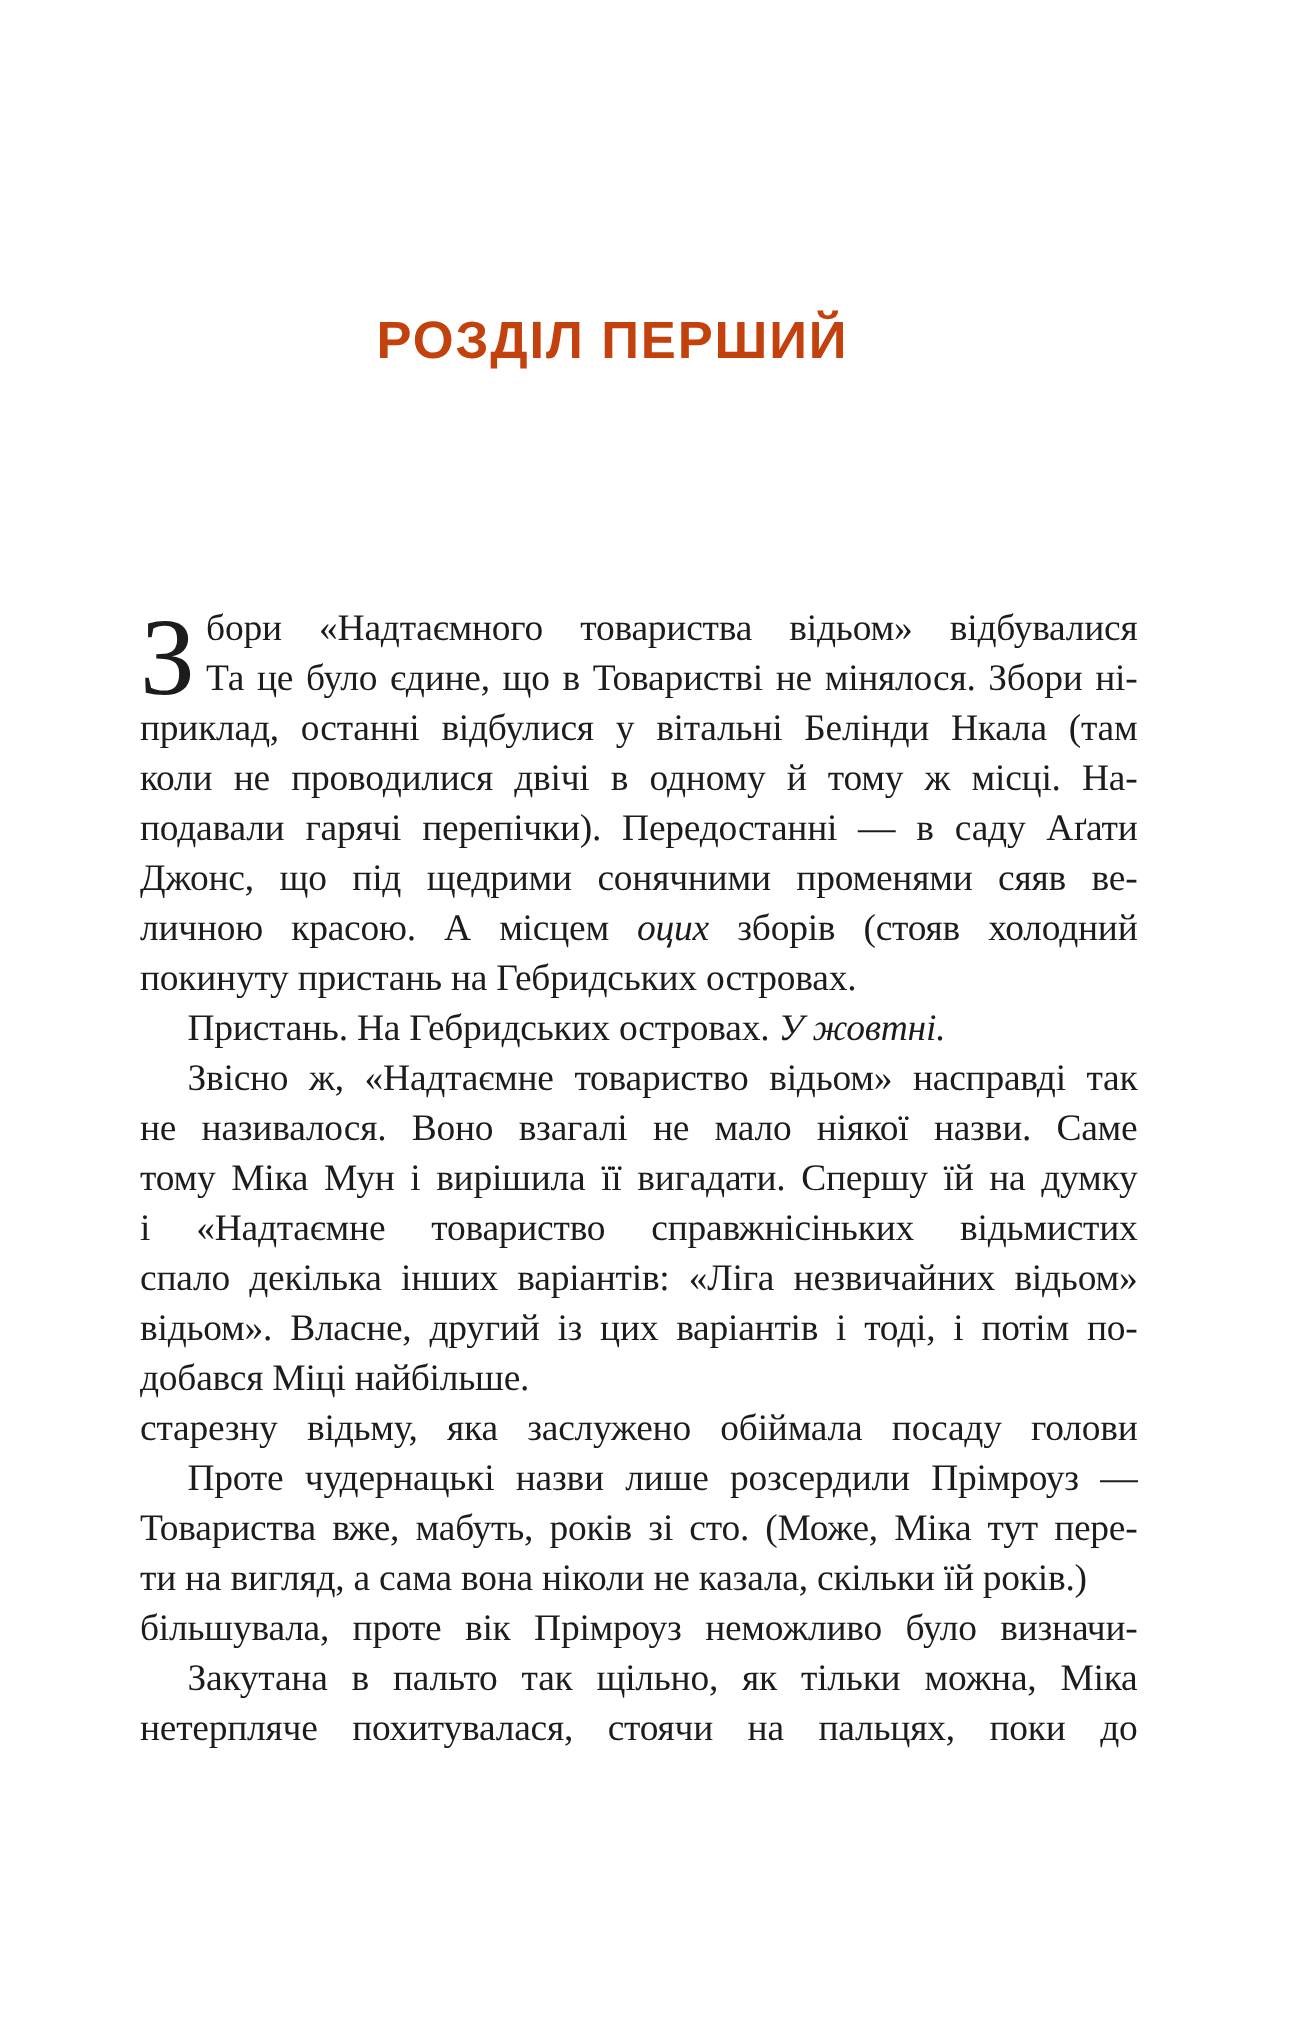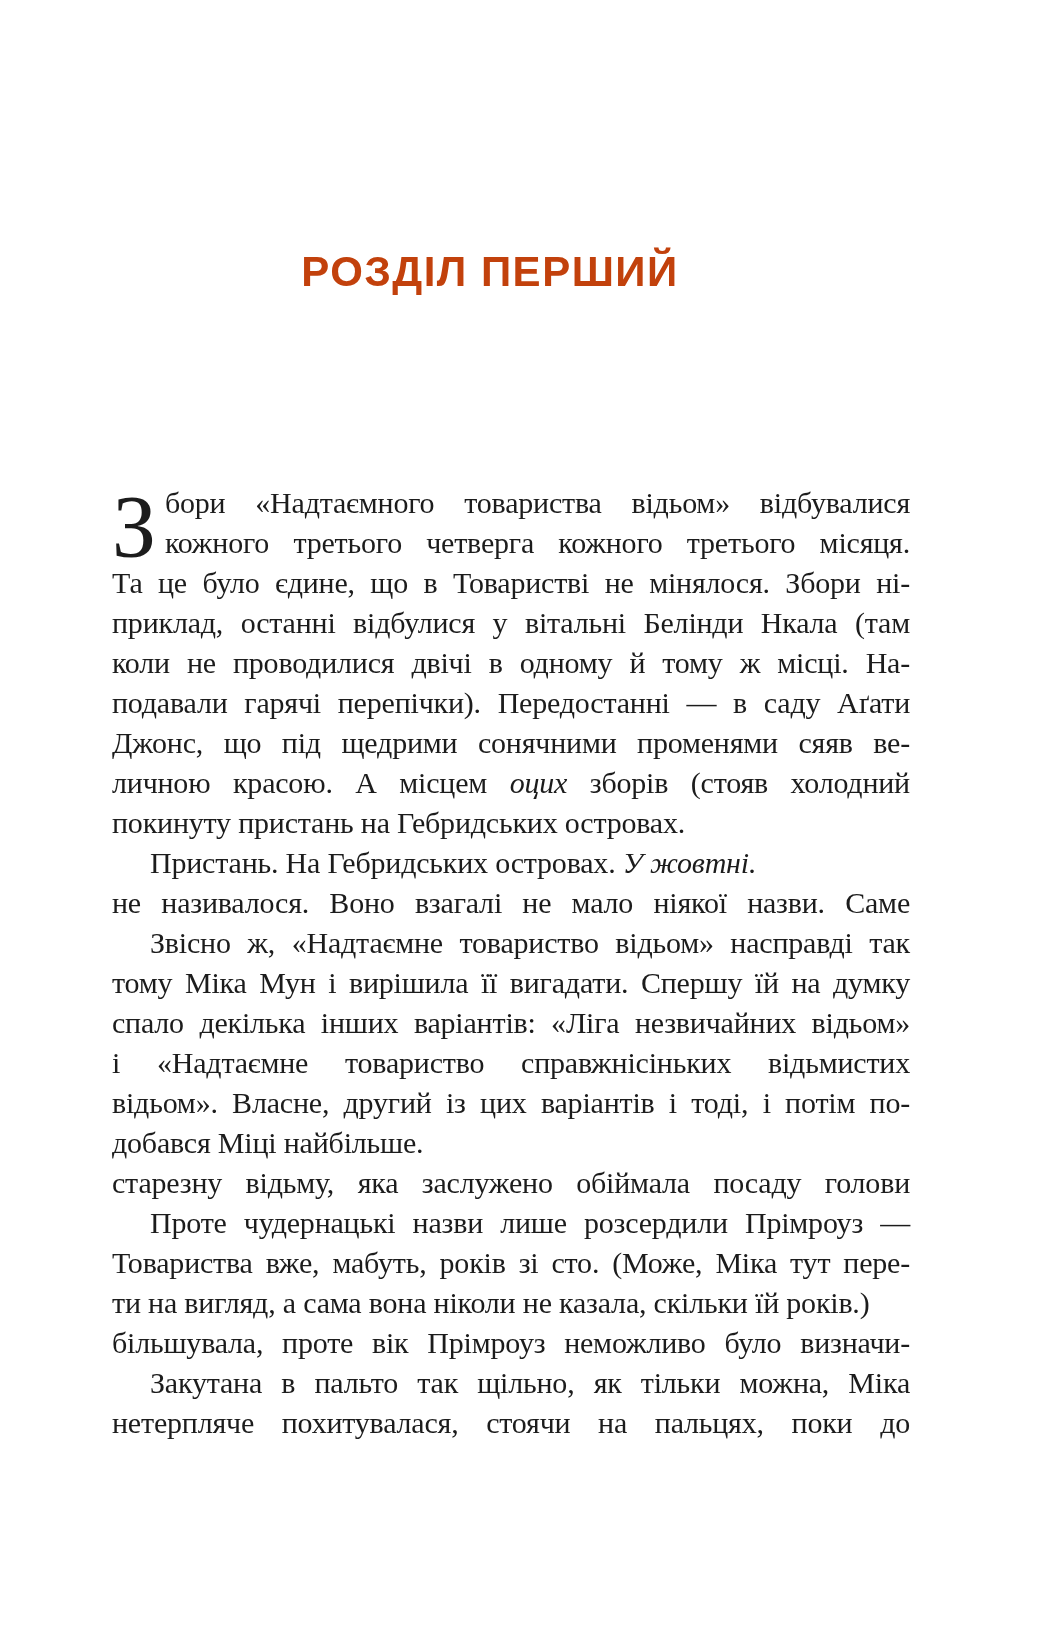--- a/index.html
+++ b/index.html
@@ -67,38 +67,37 @@
   }
 </style>
 </head>
 <body>
 
 <div class="page">
   <h1 class="chapter-title">РОЗДІЛ ПЕРШИЙ</h1>
   <div class="text-block" id="text-block">
       <div class="paragraph">
         <div class="line"><span class="dropcap">З</span><span>бори «Надтаємного товариства відьом» відбувалися</span></div>
-        <div class="line"><span>кожного третього четверга кожного третього місяця.</span></div>
         <div class="line"><span>Та це було єдине, що в Товаристві не мінялося. Збори ні-</span></div>
         <div class="line"><span>приклад, останні відбулися у вітальні Белінди Нкала (там</span></div>
         <div class="line"><span>коли не проводилися двічі в одному й тому ж місці. На-</span></div>
         <div class="line"><span>подавали гарячі перепічки). Передостанні — в саду Аґати</span></div>
         <div class="line"><span>Джонс, що під щедрими сонячними променями сяяв ве-</span></div>
         <div class="line"><span>личною красою. А місцем </span><span class="italic">оцих</span><span> зборів (стояв холодний</span></div>
         <div class="line pl"><span>покинуту пристань на Гебридських островах.</span></div>
       </div>
       <div class="paragraph">
         <div class="line pl ind"><span>Пристань. На Гебридських островах. </span><span class="italic">У жовтні.</span></div>
       </div>
       <div class="paragraph">
+        <div class="line ind"><span>Звісно ж, «Надтаємне товариство відьом» насправді так</span></div>
         <div class="line"><span>не називалося. Воно взагалі не мало ніякої назви. Саме</span></div>
-        <div class="line ind"><span>Звісно ж, «Надтаємне товариство відьом» насправді так</span></div>
         <div class="line"><span>тому Міка Мун і вирішила її вигадати. Спершу їй на думку</span></div>
+        <div class="line"><span>і «Надтаємне товариство справжнісіньких відьмистих</span></div>
         <div class="line"><span>спало декілька інших варіантів: «Ліга незвичайних відьом»</span></div>
-        <div class="line"><span>і «Надтаємне товариство справжнісіньких відьмистих</span></div>
         <div class="line"><span>відьом». Власне, другий із цих варіантів і тоді, і потім по-</span></div>
         <div class="line pl"><span>добався Міці найбільше.</span></div>
       </div>
       <div class="paragraph">
         <div class="line"><span>старезну відьму, яка заслужено обіймала посаду голови</span></div>
         <div class="line ind"><span>Проте чудернацькі назви лише розсердили Прімроуз —</span></div>
         <div class="line"><span>Товариства вже, мабуть, років зі сто. (Може, Міка тут пере-</span></div>
         <div class="line pl"><span>ти на вигляд, а сама вона ніколи не казала, скільки їй років.)</span></div>
         <div class="line"><span>більшувала, проте вік Прімроуз неможливо було визначи-</span></div>
       </div>

